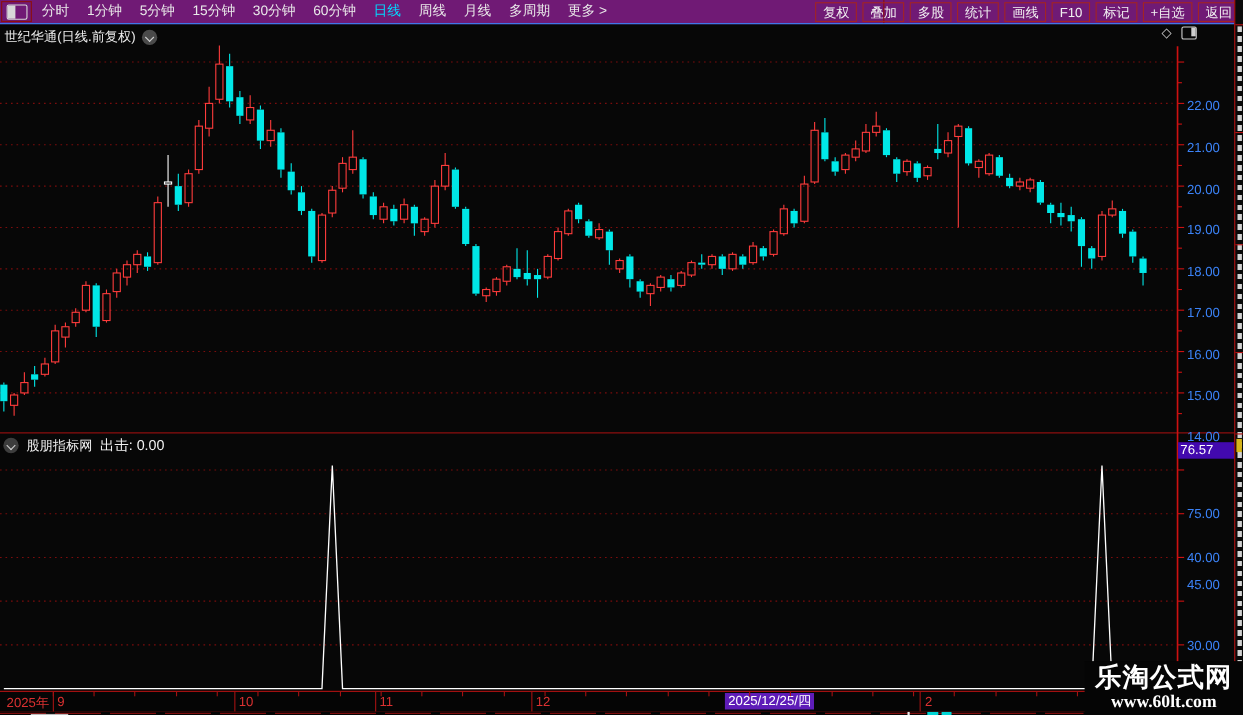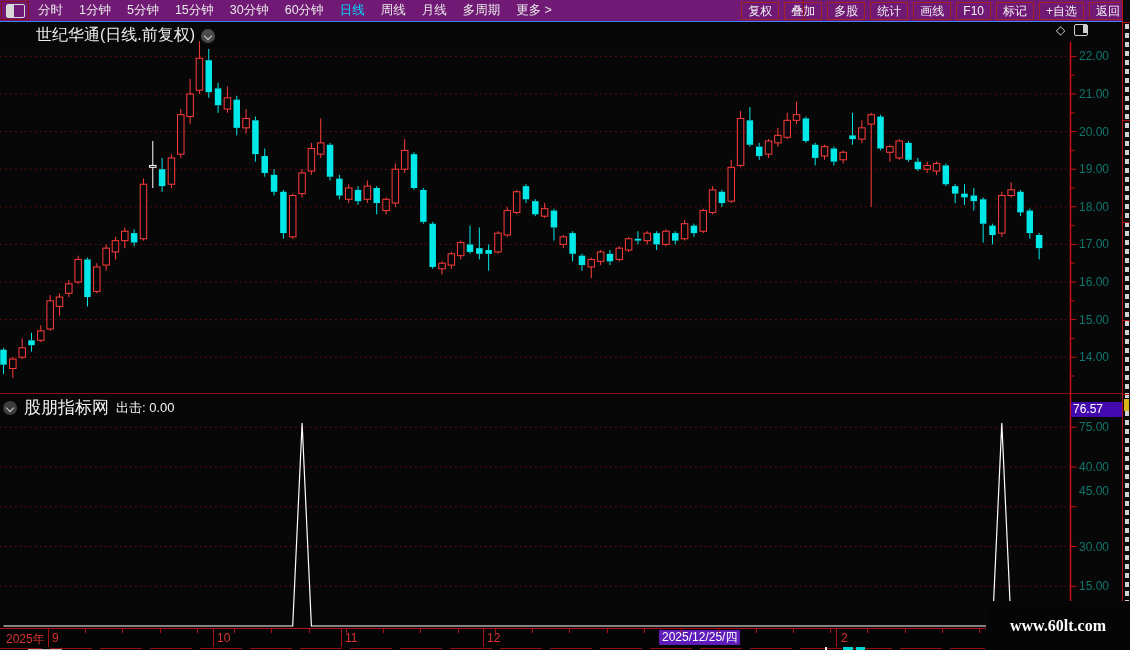--- a/index.html
+++ b/index.html
@@ -14,33 +14,33 @@
   #winicon::after{content:"";position:absolute;left:0;top:0;width:7px;height:12px;background:#d8d8d8;}
   #periods{position:absolute;left:38px;top:0;height:21px;display:flex;align-items:center;gap:16px;}
   .period{font-size:12.5px;color:#e9e9e9;white-space:nowrap;cursor:default;}
   .period.active{color:#00d9ff;}
   #tb-divider{position:absolute;left:803px;top:0;width:1px;height:21px;background:#8c0f0f;}
   #tbuttons{position:absolute;right:3px;top:2px;height:18px;display:flex;gap:5px;}
   .tbtn{font-size:12px;color:#f2f2f2;border:1px solid #a32424;padding:0 6px;height:16px;
         line-height:16px;white-space:nowrap;}
   
   #main-title{position:absolute;left:4px;top:25px;display:flex;align-items:center;gap:6px;}
-  #main-title .t{font-size:16px;color:#eeeeee;margin-left:32px;}
+  #main-title .t{font-size:12px;color:#eeeeee;}
   .chev-circle{width:14px;height:14px;border-radius:50%;background:#4a4a4a;position:relative;flex:0 0 auto;}
   .chev-circle::after{content:"";position:absolute;left:4px;top:4px;width:5px;height:5px;
         border-right:1.6px solid #cfcfcf;border-bottom:1.6px solid #cfcfcf;transform:rotate(45deg);}
   #corner-icons{position:absolute;left:1056px;top:23px;display:flex;gap:9px;align-items:center;}
   #diamond{color:#cfcfcf;font-size:12px;}
   #panelbox{width:12px;height:10px;border:1px solid #cfcfcf;border-radius:2px;position:relative;}
   #panelbox::after{content:"";position:absolute;right:0;top:0;width:4px;height:8px;background:#cfcfcf;}
   #sub-header{position:absolute;left:3px;top:396px;display:flex;align-items:center;gap:7px;}
   #sub-header .circ{background:#3d3d3d;}
-  #sub-header .n{font-size:17px;color:#f2f2f2;}
+  #sub-header .n{font-size:12px;color:#f2f2f2;}
   #sub-header .v{font-size:13px;color:#f2f2f2;}
-  .axis-label{position:absolute;left:1079px;width:42px;font-size:12px;color:#0f766e;text-align:left;}
+  .axis-label{position:absolute;left:1079px;width:42px;font-size:12px;color:#3b82f6;text-align:left;margin-top:40px;}
   #max-badge{position:absolute;left:1071px;top:402px;width:51px;height:15px;background:#4209ae;
              color:#fff;font-size:12px;line-height:15px;padding-left:2px;box-sizing:border-box;}
   
   #xaxis{position:absolute;left:0;top:628px;width:1122px;height:18px;background:#050505;
          border-top:1px solid #b31212;border-bottom:1px solid #b31212;box-sizing:content-box;}
   #year-label{position:absolute;left:6px;top:2px;font-size:12px;color:#da3131;}
   .xsep{position:absolute;top:0;width:1px;height:18px;background:#a31212;}
   .xtick{position:absolute;top:0;width:1px;height:4px;background:#a31212;}
   .month-label{position:absolute;top:2px;font-size:12px;color:#da3131;}
   #date-badge{position:absolute;left:659px;top:1px;height:15px;background:#5e1cb8;color:#fff;
@@ -570,16 +570,17 @@
     <div id="strip-yellow"></div>
   <div class="strip-div" style="top: 22px;"></div>
       <div class="strip-div" style="top: 120px;"></div>
       <div class="strip-div" style="top: 222px;"></div>
       <div class="strip-div" style="top: 320px;"></div>
       <div class="strip-div" style="top: 394px;"></div>
       <div class="strip-div" style="top: 628px;"></div>
     </div>
 
   <div id="watermark">
+    <span class="l1">乐淘公式网</span>
     <span class="l2">www.60lt.com</span>
   </div>
 
 </div>
 
 </body></html>

